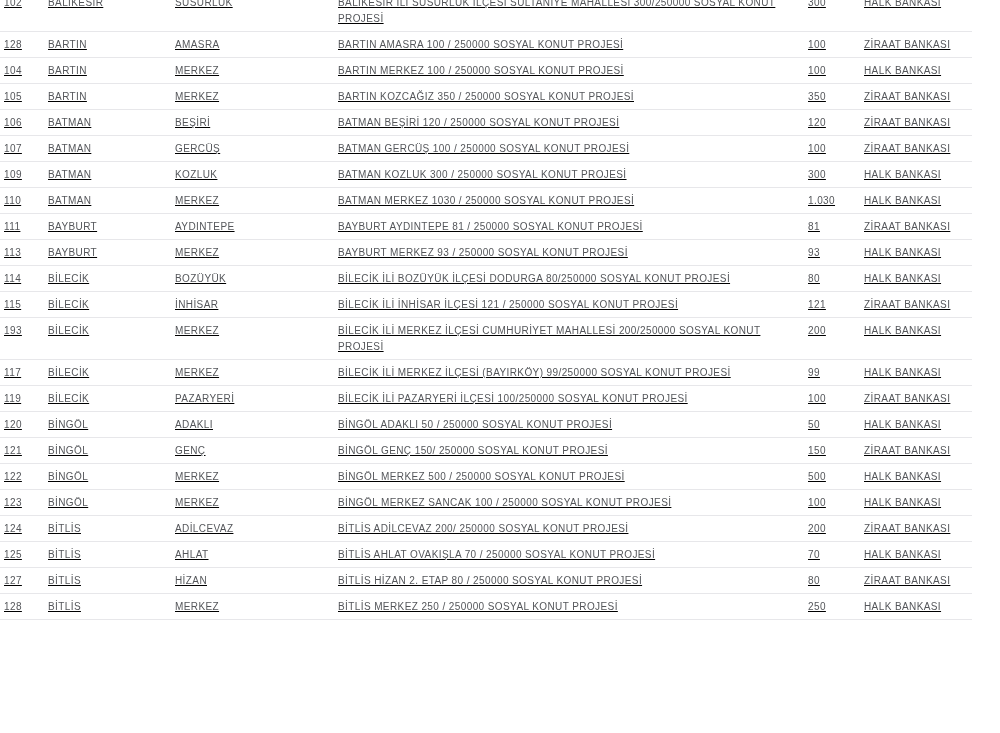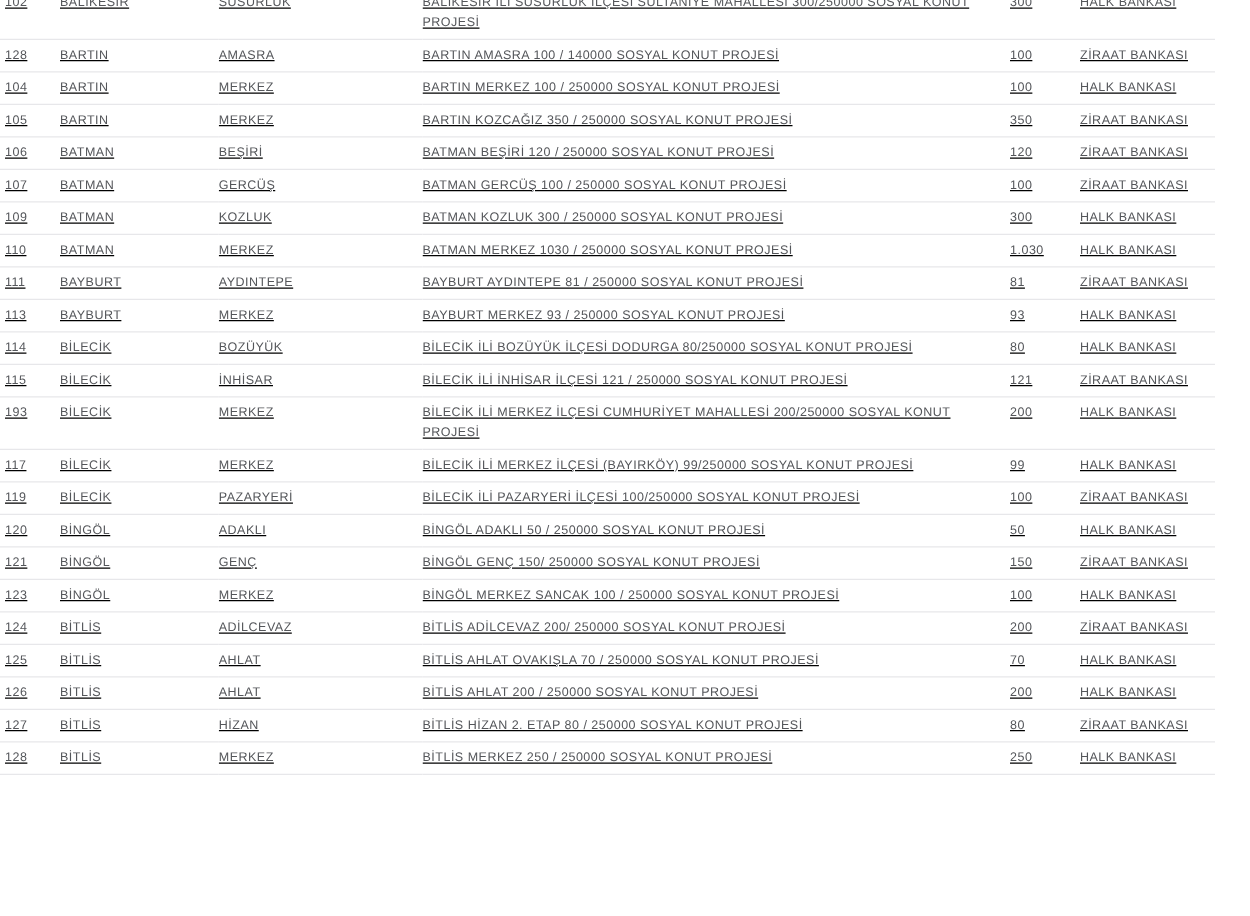--- a/index.html
+++ b/index.html
@@ -45,21 +45,21 @@
           <td class="c-prov">BALIKESİR</td>
           <td class="c-dist">SUSURLUK</td>
           <td class="c-desc">BALIKESİR İLİ SUSURLUK İLÇESİ SULTANİYE MAHALLESİ 300/250000 SOSYAL KONUT PROJESİ</td>
           <td class="c-count">300</td>
           <td class="c-bank">HALK BANKASI</td>
         </tr>
         <tr>
           <td class="c-num">128</td>
           <td class="c-prov">BARTIN</td>
           <td class="c-dist">AMASRA</td>
-          <td class="c-desc">BARTIN AMASRA 100 / 140000 SOSYAL KONUT PROJESİ</td>
+          <td class="c-desc">BARTIN AMASRA 100 / 250000 SOSYAL KONUT PROJESİ</td>
           <td class="c-count">100</td>
           <td class="c-bank">ZİRAAT BANKASI</td>
         </tr>
         <tr>
           <td class="c-num">104</td>
           <td class="c-prov">BARTIN</td>
           <td class="c-dist">MERKEZ</td>
           <td class="c-desc">BARTIN MERKEZ 100 / 250000 SOSYAL KONUT PROJESİ</td>
           <td class="c-count">100</td>
           <td class="c-bank">HALK BANKASI</td>
@@ -170,20 +170,28 @@
         </tr>
         <tr>
           <td class="c-num">121</td>
           <td class="c-prov">BİNGÖL</td>
           <td class="c-dist">GENÇ</td>
           <td class="c-desc">BİNGÖL GENÇ 150/ 250000 SOSYAL KONUT PROJESİ</td>
           <td class="c-count">150</td>
           <td class="c-bank">ZİRAAT BANKASI</td>
         </tr>
         <tr>
+          <td class="c-num">122</td>
+          <td class="c-prov">BİNGÖL</td>
+          <td class="c-dist">MERKEZ</td>
+          <td class="c-desc">BİNGÖL MERKEZ 500 / 250000 SOSYAL KONUT PROJESİ</td>
+          <td class="c-count">500</td>
+          <td class="c-bank">HALK BANKASI</td>
+        </tr>
+        <tr>
           <td class="c-num">123</td>
           <td class="c-prov">BİNGÖL</td>
           <td class="c-dist">MERKEZ</td>
           <td class="c-desc">BİNGÖL MERKEZ SANCAK 100 / 250000 SOSYAL KONUT PROJESİ</td>
           <td class="c-count">100</td>
           <td class="c-bank">HALK BANKASI</td>
         </tr>
         <tr>
           <td class="c-num">124</td>
           <td class="c-prov">BİTLİS</td>
@@ -191,28 +199,20 @@
           <td class="c-desc">BİTLİS ADİLCEVAZ 200/ 250000 SOSYAL KONUT PROJESİ</td>
           <td class="c-count">200</td>
           <td class="c-bank">ZİRAAT BANKASI</td>
         </tr>
         <tr>
           <td class="c-num">125</td>
           <td class="c-prov">BİTLİS</td>
           <td class="c-dist">AHLAT</td>
           <td class="c-desc">BİTLİS AHLAT OVAKIŞLA 70 / 250000 SOSYAL KONUT PROJESİ</td>
           <td class="c-count">70</td>
-          <td class="c-bank">HALK BANKASI</td>
-        </tr>
-        <tr>
-          <td class="c-num">126</td>
-          <td class="c-prov">BİTLİS</td>
-          <td class="c-dist">AHLAT</td>
-          <td class="c-desc">BİTLİS AHLAT 200 / 250000 SOSYAL KONUT PROJESİ</td>
-          <td class="c-count">200</td>
           <td class="c-bank">HALK BANKASI</td>
         </tr>
         <tr>
           <td class="c-num">127</td>
           <td class="c-prov">BİTLİS</td>
           <td class="c-dist">HİZAN</td>
           <td class="c-desc">BİTLİS HİZAN 2. ETAP 80 / 250000 SOSYAL KONUT PROJESİ</td>
           <td class="c-count">80</td>
           <td class="c-bank">ZİRAAT BANKASI</td>
         </tr>

